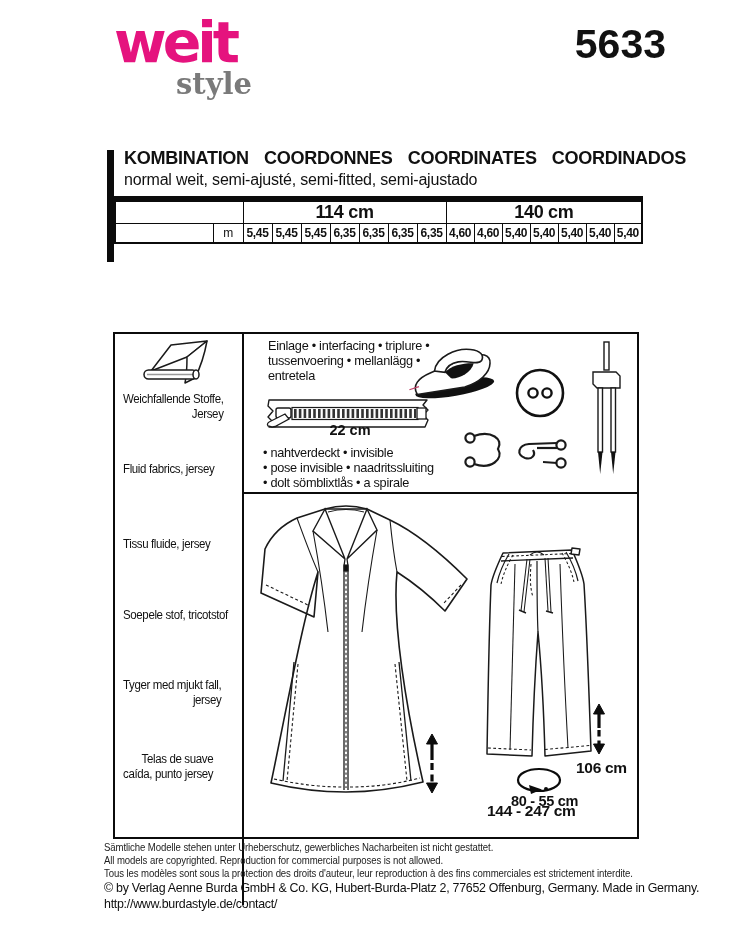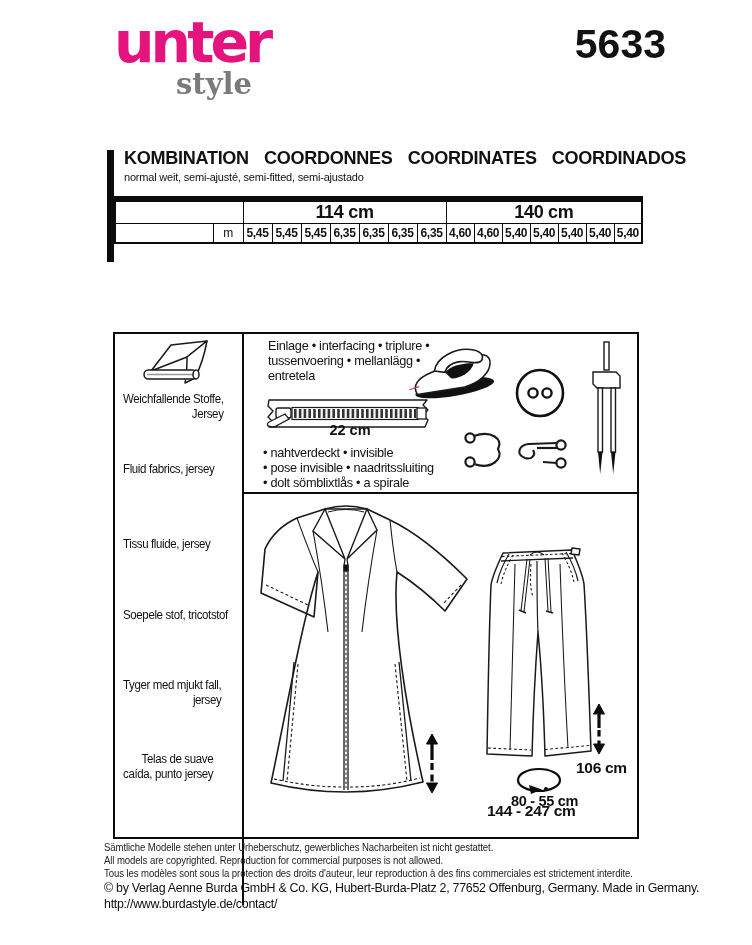--- a/index.html
+++ b/index.html
@@ -10,21 +10,21 @@
   .logo-burda{position:absolute;left:114px;top:14px;font-family:"DejaVu Sans",sans-serif;
     font-weight:bold;font-size:57px;letter-spacing:-4px;line-height:1;}
   .logo-style{position:absolute;left:176px;top:70px;font-family:"DejaVu Serif",serif;
     font-weight:bold;font-size:29px;line-height:1;}
   .pattern-number{position:absolute;left:572px;top:24px;width:94px;text-align:right;
     font-size:41px;font-weight:bold;letter-spacing:0px;line-height:1;}
   
   .title-bar{position:absolute;left:107px;top:150px;width:7px;height:112px;background:#0b0b0b;}
   .title-main{position:absolute;left:124px;top:147px;font-size:19px;font-weight:bold;
     white-space:nowrap;word-spacing:11px;letter-spacing:-0.3px;transform:scaleX(0.95);transform-origin:0 0;}
-  .title-sub{position:absolute;left:124px;top:171px;font-size:11px;letter-spacing:-0.2px;}
+  .title-sub{position:absolute;left:124px;top:171px;font-size:16px;letter-spacing:-0.2px;}
   
   table.sizes{position:absolute;left:114px;top:196px;width:527px;border-collapse:collapse;
     border:2px solid #0b0b0b;border-top:6px solid #0b0b0b;table-layout:fixed;}
   table.sizes td{border:1.5px solid #0b0b0b;text-align:center;vertical-align:middle;
     font-size:12px;font-weight:bold;padding:0;letter-spacing:-0.3px;}
   table.sizes tr.r1 td{height:17px;font-size:18px;}
   table.sizes tr.r2 td{height:31px;}
   table.sizes tr.r3 td{height:18px;}
   td.tbl-label{font-weight:normal;text-align:left;padding-left:6px;font-size:12.5px;
     line-height:1.15;word-spacing:6px;letter-spacing:-0.4px;}
@@ -44,21 +44,21 @@
     white-space:nowrap;transform:scaleX(0.96);transform-origin:0 0;}
   .foot-big{position:absolute;left:104px;font-size:13.5px;letter-spacing:-0.3px;color:#0f0f0f;
     white-space:nowrap;transform:scaleX(0.92);transform-origin:0 0;}
   svg{display:block;}
 </style>
 </head>
 <body>
 
 <div class="page">
 
-  <div class="logo-burda" style="color:#e5137e;">unter</div>
+  <div class="logo-burda" style="color:#e5137e;">weit</div>
   <div class="logo-style" style="color:#7a7a7a;">style</div>
   <div class="pattern-number">5633</div>
 
   <div class="title-bar"></div>
   <div class="title-main">KOMBINATION COORDONNES COORDINATES COORDINADOS</div>
   <div class="title-sub">normal weit, semi-ajusté, semi-fitted, semi-ajustado</div>
 
   <table class="sizes">
     <colgroup>
       <col style="width:98px">

